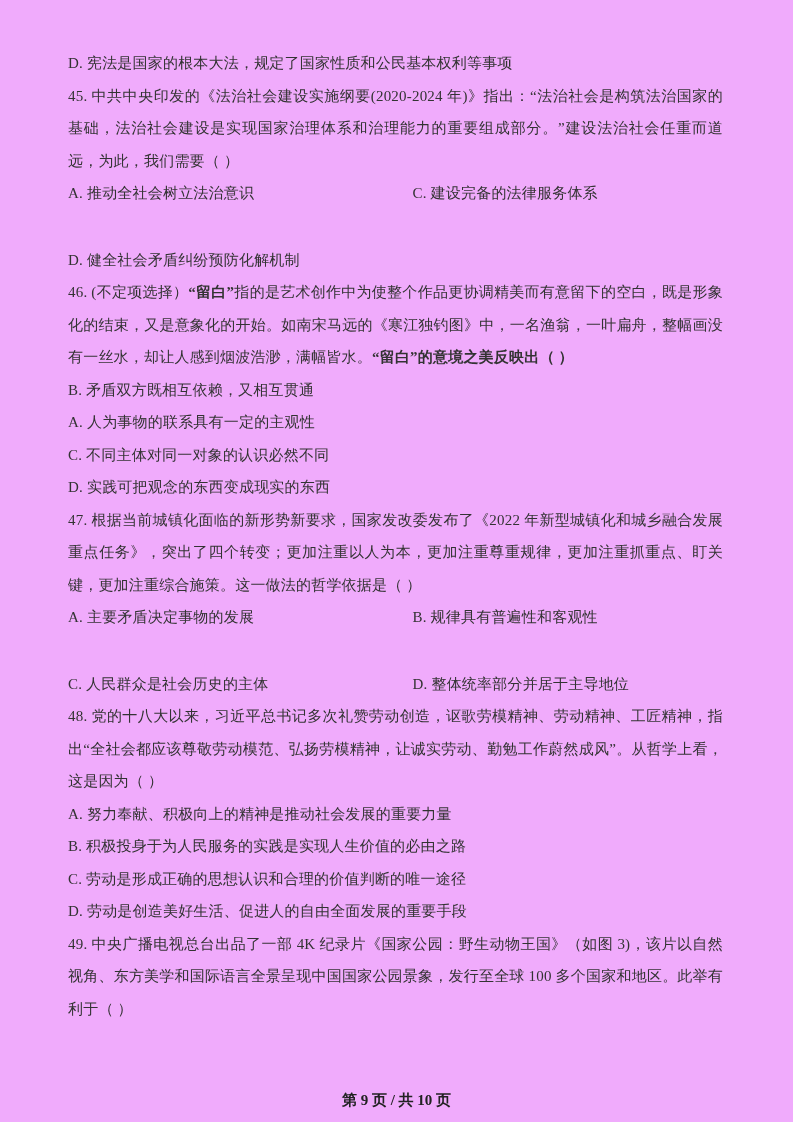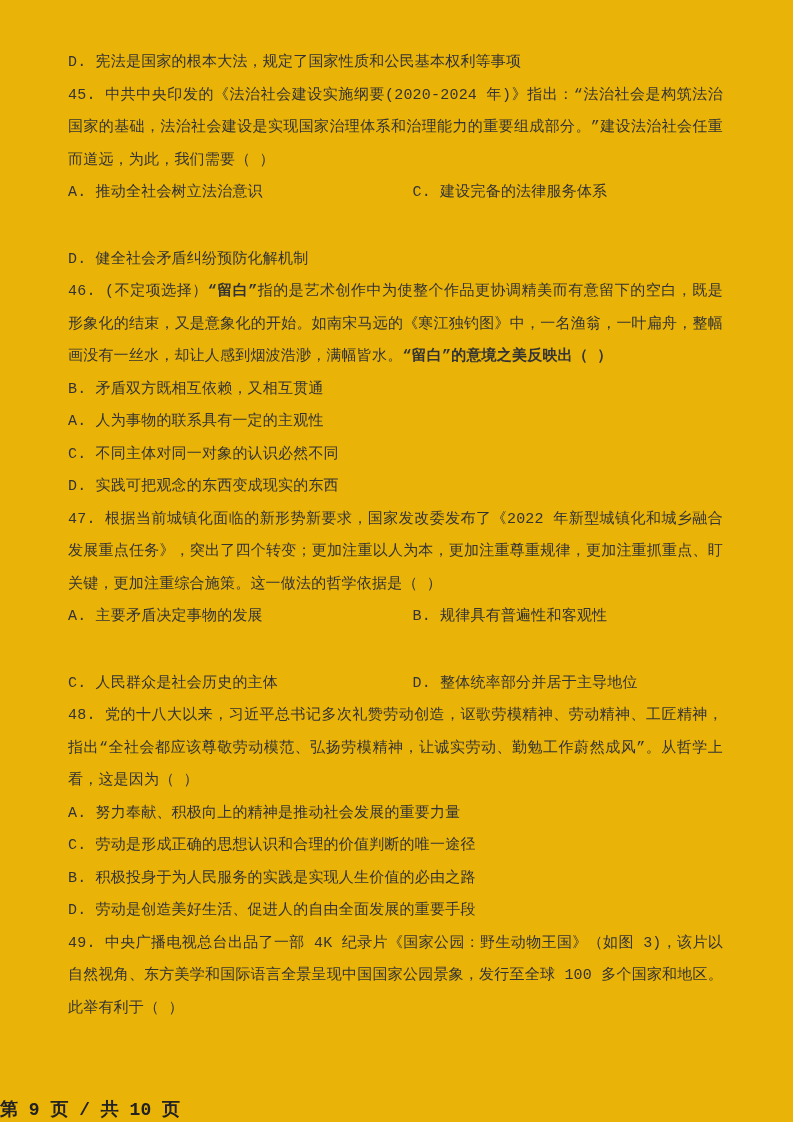--- a/index.html
+++ b/index.html
@@ -1,22 +1,22 @@
 <!DOCTYPE html>
 <html><head>
 <meta charset="utf-8">
 <style>
   * { box-sizing: border-box; }
   html, body { margin: 0; padding: 0; background: #ffffff; }
   .page {
     position: relative;
     width: 793px;
     height: 1122px;
-    background: #eab308;
-    font-family: Liberation Mono, monospace;
+    background: #f0abfc;
+    font-family: Liberation Serif, serif;
     color: #333333;
     overflow: hidden;
   }
   .content {
     position: absolute;
     left: 68px;
     right: 70px;
     top: 47px;
   }
   p { margin: 0; }
@@ -31,25 +31,25 @@
   }
   .options-two-col {
     display: grid;
     grid-template-columns: 1fr 1fr;
     gap: 34px;
   }
   .options-one-col { display: block; }
   .b { font-weight: bold; }
   .footer {
     position: absolute;
-    bottom: 1px;
+    bottom: 12px;
     left: 0;
     width: 100%;
-    text-align: left;
-    font-size: 18px;
+    text-align: center;
+    font-size: 15px;
     font-weight: bold;
     color: #222222;
   }
 </style>
 </head>
 <body>
 
 <div class="page">
   <div class="content">
 
@@ -81,22 +81,22 @@
         <p class="option">B. 规律具有普遍性和客观性</p>
         <p class="option">C. 人民群众是社会历史的主体</p>
         <p class="option">D. 整体统率部分并居于主导地位</p>
       </div>
     </section>
 
     <section>
       <p class="stem">48. 党的十八大以来，习近平总书记多次礼赞劳动创造，讴歌劳模精神、劳动精神、工匠精神，指出“全社会都应该尊敬劳动模范、弘扬劳模精神，让诚实劳动、勤勉工作蔚然成风”。从哲学上看，这是因为（    ）</p>
       <div class="options-one-col">
         <p class="option">A. 努力奉献、积极向上的精神是推动社会发展的重要力量</p>
+        <p class="option">B. 积极投身于为人民服务的实践是实现人生价值的必由之路</p>
         <p class="option">C. 劳动是形成正确的思想认识和合理的价值判断的唯一途径</p>
-        <p class="option">B. 积极投身于为人民服务的实践是实现人生价值的必由之路</p>
         <p class="option">D. 劳动是创造美好生活、促进人的自由全面发展的重要手段</p>
       </div>
     </section>
 
     <section>
       <p class="stem">49. 中央广播电视总台出品了一部 4K 纪录片《国家公园：野生动物王国》（如图 3)，该片以自然视角、东方美学和国际语言全景呈现中国国家公园景象，发行至全球 100 多个国家和地区。此举有利于（    ）</p>
     </section>
 
   </div>
 

